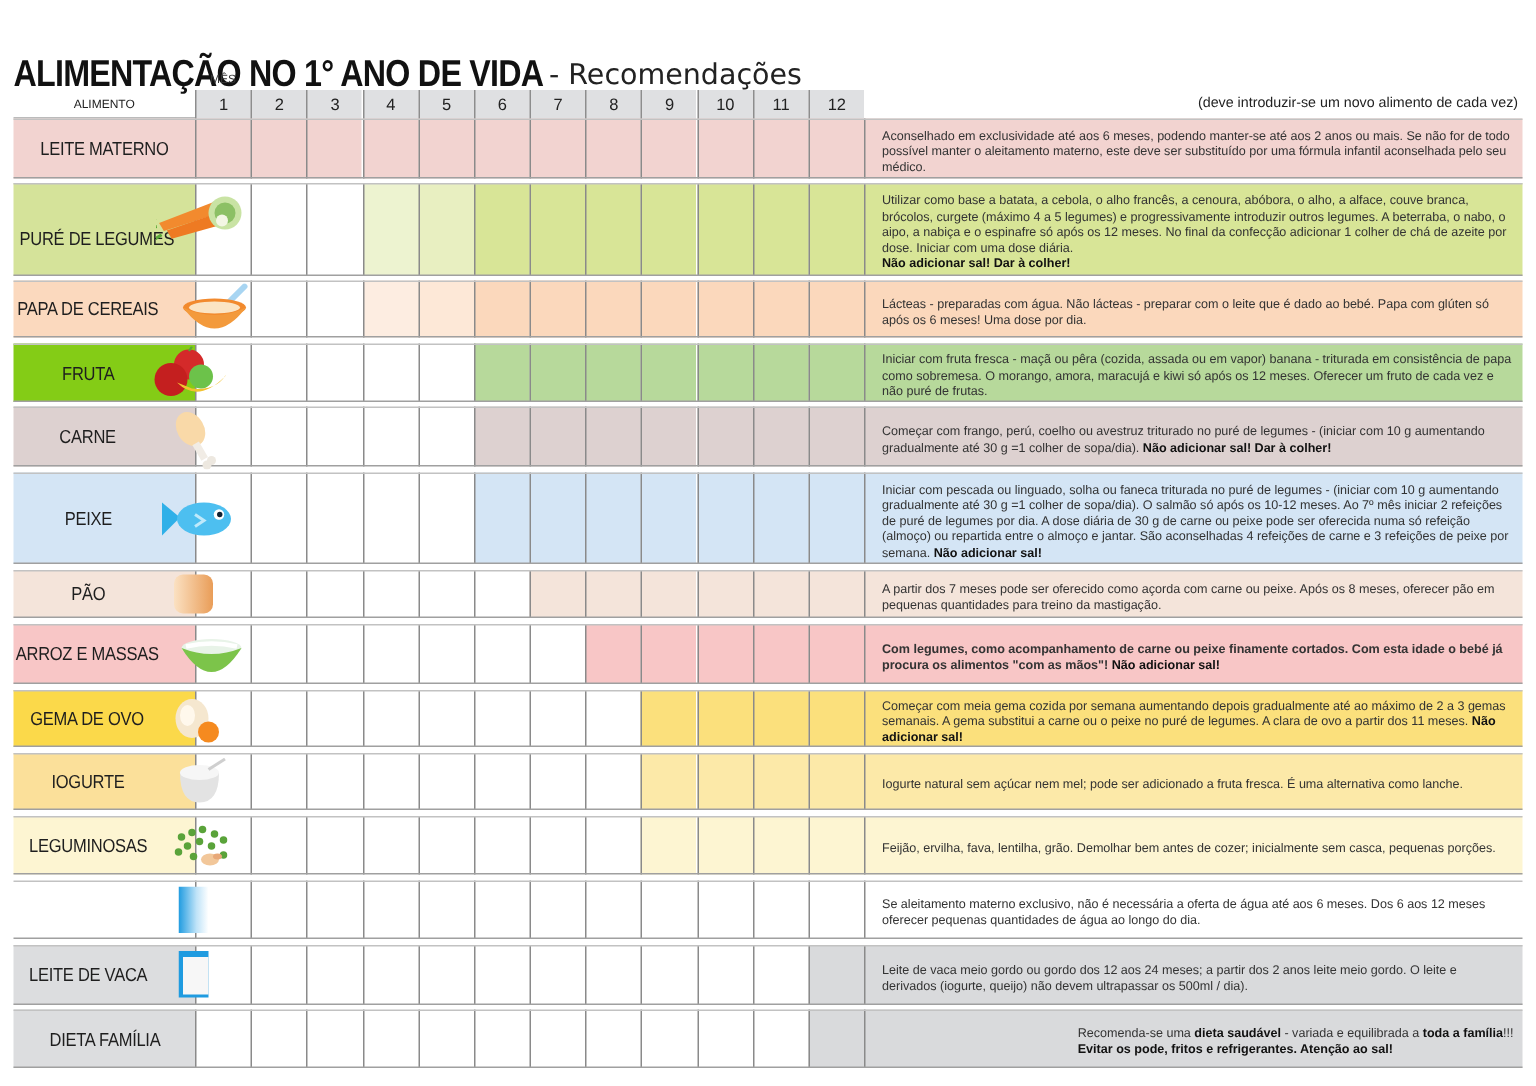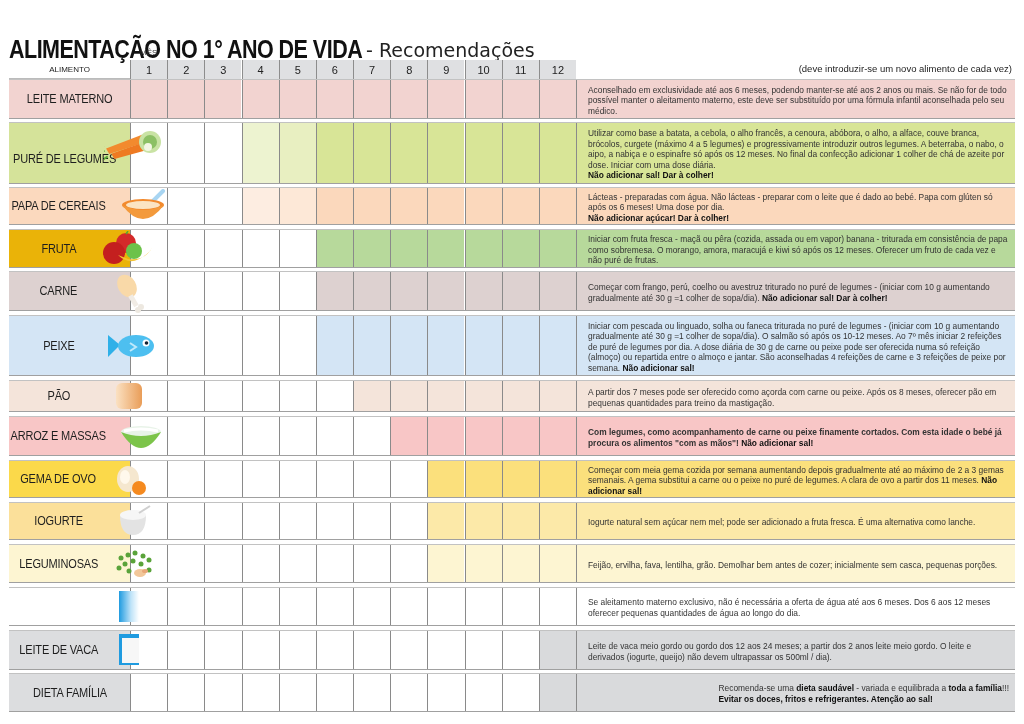--- a/index.html
+++ b/index.html
@@ -122,33 +122,33 @@
       <div class="cell" style="left: 232.5px; width: 37.1667px; background: rgba(251, 216, 188, 0.45);"></div>
       <div class="cell" style="left: 269.667px; width: 37.1667px; background: rgba(251, 216, 188, 0.6);"></div>
       <div class="cell" style="left: 306.833px; width: 37.1667px; background: rgb(251, 216, 188);"></div>
       <div class="cell" style="left: 344px; width: 37.1667px; background: rgb(251, 216, 188);"></div>
       <div class="cell" style="left: 381.167px; width: 37.1667px; background: rgb(251, 216, 188);"></div>
       <div class="cell" style="left: 418.333px; width: 37.1667px; background: rgb(251, 216, 188);"></div>
       <div class="cell" style="left: 455.5px; width: 37.1667px; background: rgb(251, 216, 188);"></div>
       <div class="cell" style="left: 492.667px; width: 37.1667px; background: rgb(251, 216, 188);"></div>
       <div class="cell" style="left: 529.833px; width: 37.1667px; background: rgb(251, 216, 188);"></div>
       <div class="desc" style="background: rgb(251, 216, 188);">
-        <div><span>Lácteas - preparadas com água. Não lácteas - preparar com o leite que é dado ao bebé. Papa com glúten só após os 6 meses! Uma dose por dia.</span><b style="display: block;">Não adicionar açúcar! Dar à colher!</b></div>
+        <div><span>Lácteas - preparadas com água. Não lácteas - preparar com o leite que é dado ao bebé. Papa com glúten só após os 6 meses! Uma dose por dia.</span></div>
       </div>
       <div class="line-top"></div>
       <div class="line-bottom"></div>
       <span class="icon" style="left: 112px; top: 2px;"><svg width="46" height="36" viewBox="0 0 46 36">
           <line x1="30" y1="14" x2="42" y2="2" stroke="#a8d5f2" stroke-width="4" stroke-linecap="round"></line>
           <ellipse cx="22" cy="16" rx="21" ry="6" fill="#f28a2e"></ellipse>
           <ellipse cx="22" cy="16" rx="17" ry="4" fill="#fbe4c3"></ellipse>
           <path d="M1 16 Q22 44 43 16 Q22 26 1 16 Z" fill="#f39a3c"></path>
         </svg></span>
     </div>
     <div class="row" style="top: 229px; height: 39px;">
-      <div class="label" style="background: #eab308; justify-content: center; padding-right: 22px;">
+      <div class="label" style="background: #84cc16; justify-content: center; padding-right: 22px;">
         <span class="txt">FRUTA</span>
       </div>
       <div class="cell" style="left: 121px; width: 37.1667px; background: rgb(255, 255, 255);"></div>
       <div class="cell" style="left: 158.167px; width: 37.1667px; background: rgb(255, 255, 255);"></div>
       <div class="cell" style="left: 195.333px; width: 37.1667px; background: rgb(255, 255, 255);"></div>
       <div class="cell" style="left: 232.5px; width: 37.1667px; background: rgb(255, 255, 255);"></div>
       <div class="cell" style="left: 269.667px; width: 37.1667px; background: rgb(255, 255, 255);"></div>
       <div class="cell" style="left: 306.833px; width: 37.1667px; background: rgb(183, 217, 155);"></div>
       <div class="cell" style="left: 344px; width: 37.1667px; background: rgb(183, 217, 155);"></div>
       <div class="cell" style="left: 381.167px; width: 37.1667px; background: rgb(183, 217, 155);"></div>
@@ -442,18 +442,18 @@
       <div class="cell" style="left: 232.5px; width: 37.1667px; background: rgb(255, 255, 255);"></div>
       <div class="cell" style="left: 269.667px; width: 37.1667px; background: rgb(255, 255, 255);"></div>
       <div class="cell" style="left: 306.833px; width: 37.1667px; background: rgb(255, 255, 255);"></div>
       <div class="cell" style="left: 344px; width: 37.1667px; background: rgb(255, 255, 255);"></div>
       <div class="cell" style="left: 381.167px; width: 37.1667px; background: rgb(255, 255, 255);"></div>
       <div class="cell" style="left: 418.333px; width: 37.1667px; background: rgb(255, 255, 255);"></div>
       <div class="cell" style="left: 455.5px; width: 37.1667px; background: rgb(255, 255, 255);"></div>
       <div class="cell" style="left: 492.667px; width: 37.1667px; background: rgb(255, 255, 255);"></div>
       <div class="cell" style="left: 529.833px; width: 37.1667px; background: rgb(217, 218, 220);"></div>
       <div class="desc" style="background: rgb(217, 218, 220); align-items: flex-end;">
-        <div><span>Recomenda-se uma </span><b>dieta saudável</b><span> - variada e equilibrada a </span><b>toda a família</b><span>!!!</span><b style="display: block;">Evitar os doces, fritos e refrigerantes. Atenção ao sal!</b></div>
+        <div><span>Recomenda-se uma </span><b>dieta saudável</b><span> - variada e equilibrada a </span><b>toda a família</b><span>!!!</span><b style="display: block;">Evitar os pode, fritos e refrigerantes. Atenção ao sal!</b></div>
       </div>
       <div class="line-top"></div>
       <div class="line-bottom"></div>
     </div>
   </div>
 
 </body></html>

